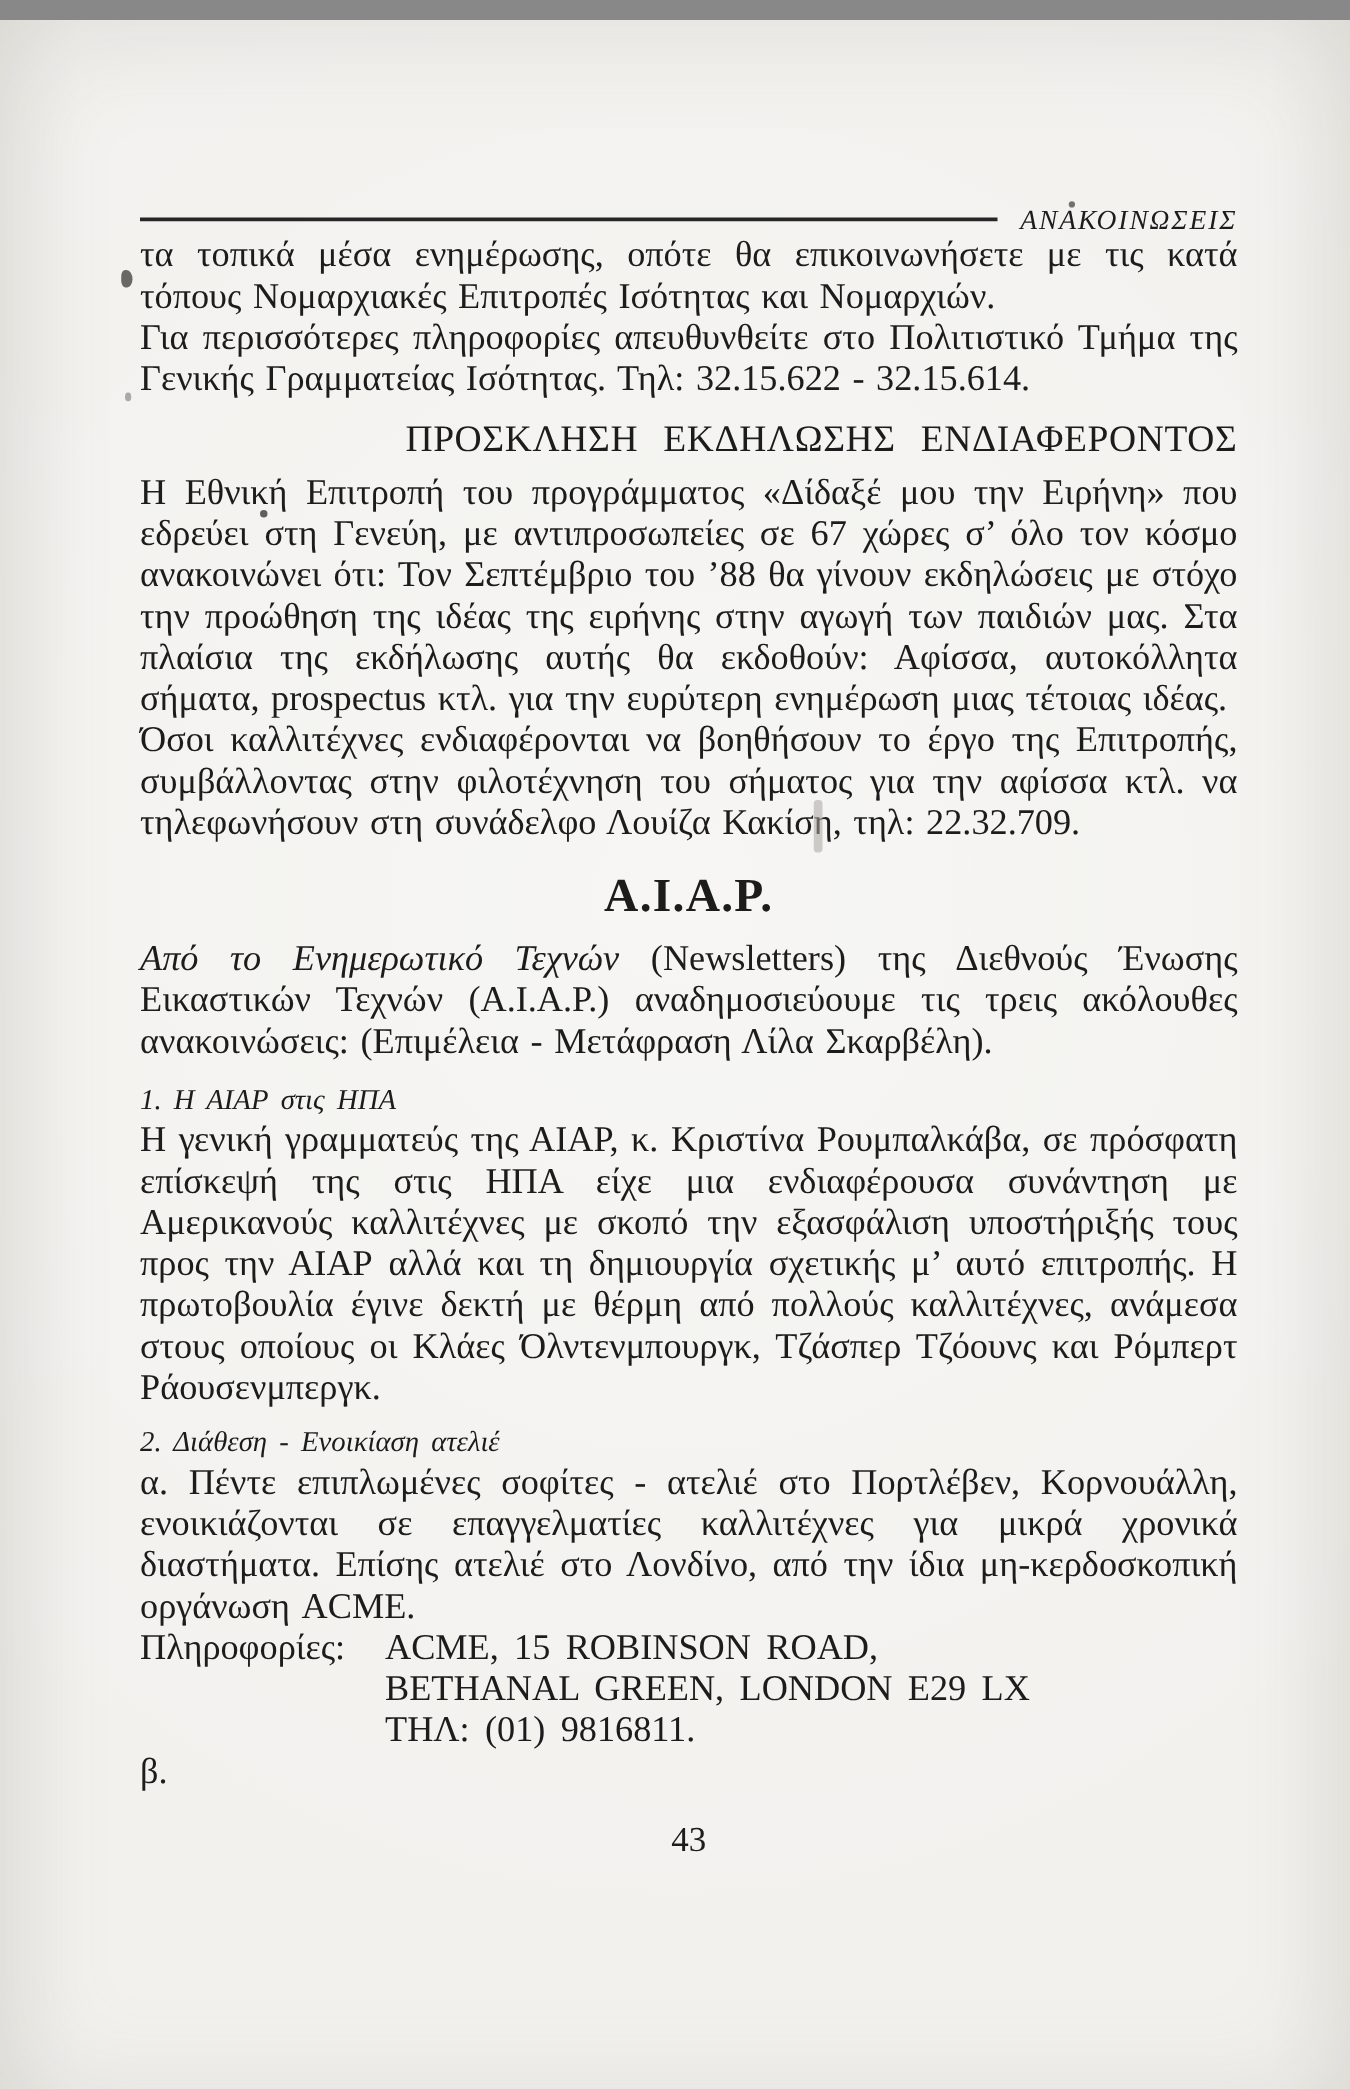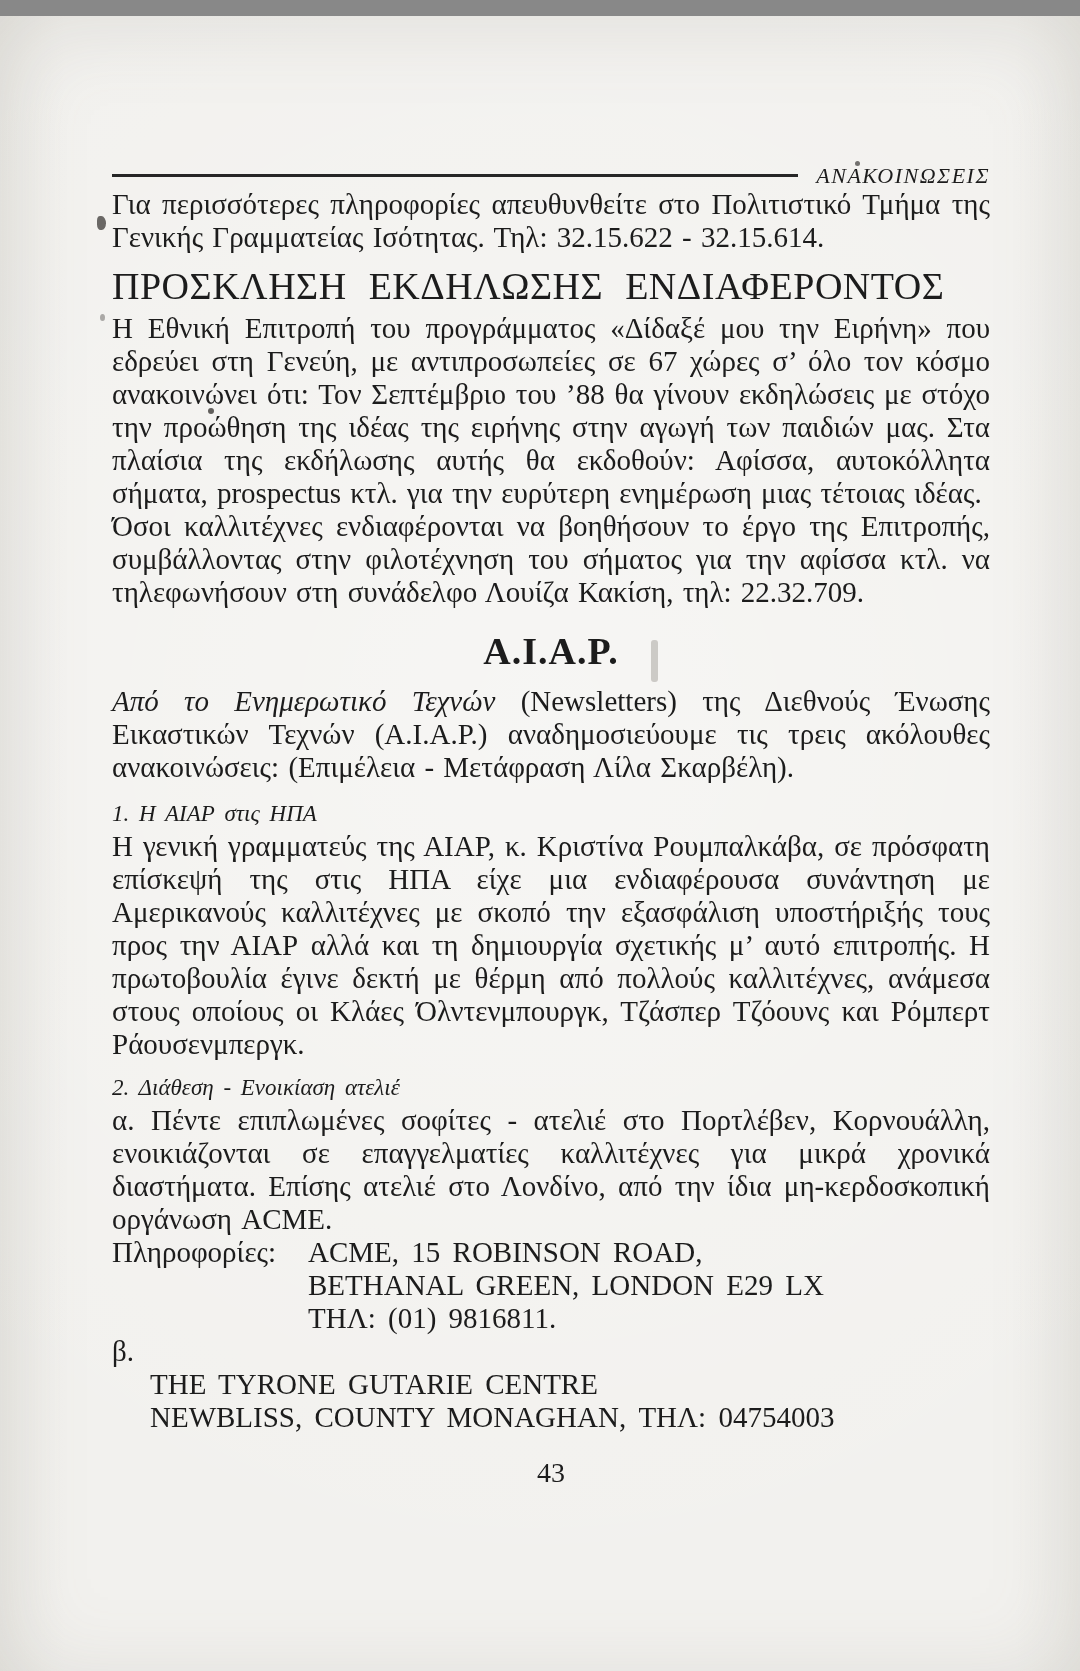--- a/index.html
+++ b/index.html
@@ -24,22 +24,22 @@
   
   .running-head { display: flex; align-items: center; height: 26px; }
   .running-head .rule { flex: 1; height: 3px; background: #262626; margin-right: 18px; }
   .running-head .label {
     font-style: italic; font-size: 22px; letter-spacing: 1.5px; white-space: nowrap;
   }
   
   p.body-par { margin: 0; text-align: justify; word-spacing: 2px; }
   .first-block { margin-top: 16px; }
   h2.section-title {
-    margin: 12px 0 6px 0; text-align: left; font-weight: normal;
-    font-size: 38px; line-height: 40px; letter-spacing: 0.5px; word-spacing: 12px;
+    margin: 12px 0 6px 0; text-align: right; font-weight: normal;
+    font-size: 30px; line-height: 40px; letter-spacing: 0.5px; word-spacing: 12px;
   }
   h3.aiap-title {
     margin: 24px 0 16px 0; text-align: center; font-weight: bold;
     font-size: 38px; line-height: 36px; letter-spacing: 1px;
   }
   .lead-italic { font-style: italic; }
   h4.subhead {
     margin: 13px 0 0 0; font-weight: normal; font-style: italic;
     font-size: 23px; line-height: 33px; word-spacing: 4px;
   }
@@ -67,20 +67,21 @@
 </head>
 <body>
 
 <div class="page">
 
   <div class="running-head">
     <div class="rule"></div>
     <div class="label">ΑΝΑΚΟΙΝΩΣΕΙΣ</div>
   </div>
 
+  <p class="body-par first-block">τα τοπικά μέσα ενημέρωσης, οπότε θα επικοινωνήσετε με τις κατά τόπους Νομαρχιακές Επιτροπές Ισότητας και Νομαρχιών.</p>
   <p class="body-par">Για περισσότερες πληροφορίες απευθυνθείτε στο Πολιτιστικό Τμήμα της Γενικής Γραμματείας Ισότητας. Τηλ: 32.15.622 - 32.15.614.</p>
 
   <h2 class="section-title">ΠΡΟΣΚΛΗΣΗ ΕΚΔΗΛΩΣΗΣ ΕΝΔΙΑΦΕΡΟΝΤΟΣ</h2>
   <p class="body-par">Η Εθνική Επιτροπή του προγράμματος «Δίδαξέ μου την Ειρήνη» που εδρεύει στη Γενεύη, με αντιπροσωπείες σε 67 χώρες σ’ όλο τον κόσμο ανακοινώνει ότι: Τον Σεπτέμβριο του ’88 θα γίνουν εκδηλώσεις με στόχο την προώθηση της ιδέας της ειρήνης στην αγωγή των παιδιών μας. Στα πλαίσια της εκδήλωσης αυτής θα εκδοθούν: Αφίσσα, αυτοκόλλητα σήματα, prospectus κτλ. για την ευρύτερη ενημέρωση μιας τέτοιας ιδέας.</p>
   <p class="body-par">Όσοι καλλιτέχνες ενδιαφέρονται να βοηθήσουν το έργο της Επιτροπής, συμβάλλοντας στην φιλοτέχνηση του σήματος για την αφίσσα κτλ. να τηλεφωνήσουν στη συνάδελφο Λουίζα Κακίση, τηλ: 22.32.709.</p>
 
   <h3 class="aiap-title">Α.Ι.Α.Ρ.</h3>
   <p class="body-par"><span class="lead-italic">Από το Ενημερωτικό Τεχνών</span><span> (Newsletters) της Διεθνούς Ένωσης Εικαστικών Τεχνών (Α.Ι.Α.Ρ.) αναδημοσιεύουμε τις τρεις ακόλουθες ανακοινώσεις: (Επιμέλεια - Μετάφραση Λίλα Σκαρβέλη).</span></p>
 
   <h4 class="subhead">1. Η ΑΙΑΡ στις ΗΠΑ</h4>
@@ -94,24 +95,20 @@
     <div class="info-lines">
       <div>ACME, 15 ROBINSON ROAD,</div>
       <div>BETHANAL GREEN, LONDON E29 LX</div>
       <div>ΤΗΛ: (01) 9816811.</div>
     </div>
   </div>
 
   <div class="beta-row">
     <span class="beta-label">β.</span>
   </div>
-  <div class="beta-lines">
-    <div>THE TYRONE GUTARIE CENTRE</div>
-    <div>NEWBLISS, COUNTY MONAGHAN, ΤΗΛ: 04754003</div>
-  </div>
 
   <div class="page-number">43</div>
 
   <div class="speck s1"></div>
   <div class="speck s2"></div>
   <div class="speck s3"></div>
   <div class="speck s4"></div>
   <div class="smudge"></div>
 
 </div>

